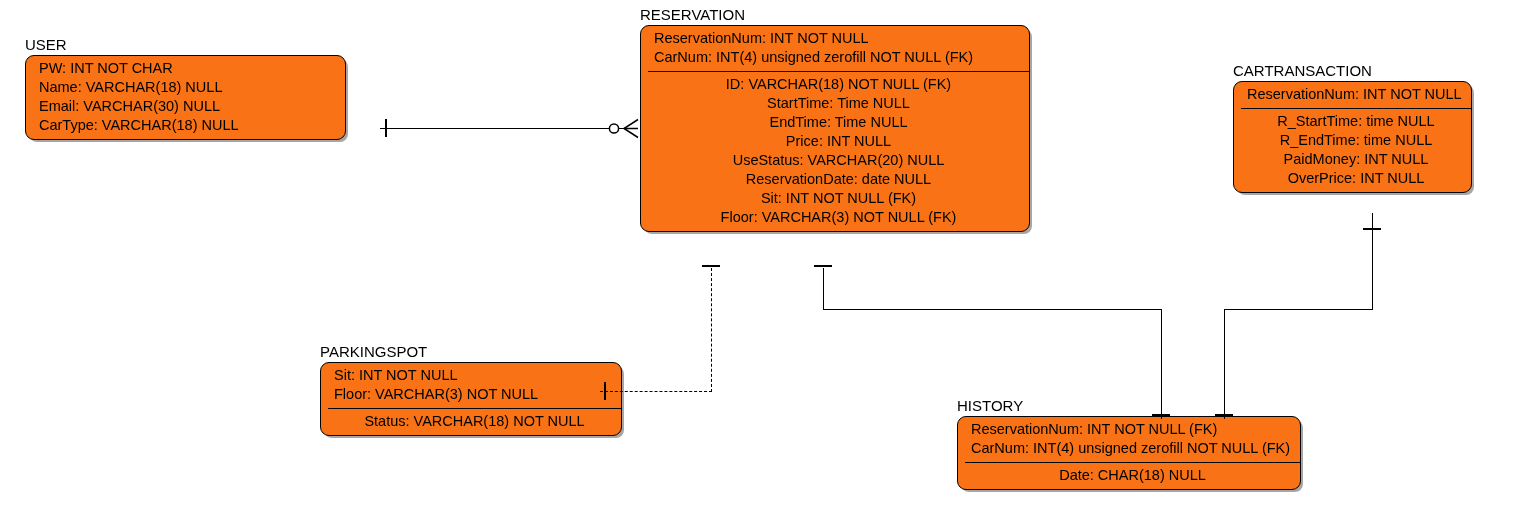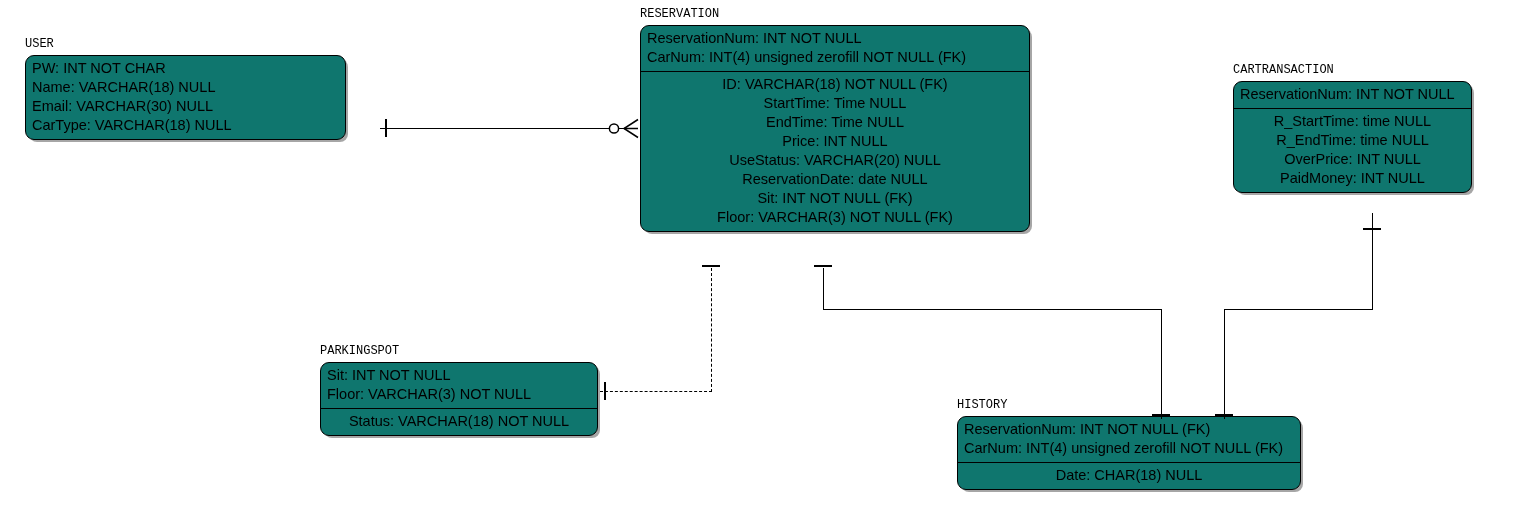--- a/index.html
+++ b/index.html
@@ -13,34 +13,34 @@
     height: 529px;
     background: #ffffff;
     font-family: "Liberation Sans", sans-serif;
     overflow: hidden;
   }
   .entity {
     position: absolute;
     box-sizing: border-box;
   }
   .entity-title {
-    font-size: 12px;
+    font-size: 15px;
     color: #000000;
     line-height: 17px;
     white-space: nowrap;
     margin-bottom: 2px;
-    font-family: Liberation Mono, monospace;
   }
   .entity-box {
     position: relative;
     box-sizing: border-box;
     border: 1.4px solid #000000;
-    background: #0f766e;
+    background: #f97316;
     border-radius: 9px;
     box-shadow: 3px 3px 0 -1px rgba(0,0,0,0.35);
+    padding-left: 7px;
   }
   .attr-group {
     padding: 3px 6px 4px 6px;
   }
   .attr-group + .attr-group {
     border-top: 1.4px solid #000000;
     text-align: center;
   }
   .attr {
     font-size: 14.5px;
@@ -113,27 +113,27 @@
 
   <div class="entity" style="left:1233px; top:62px; width:239px;">
     <div class="entity-title">CARTRANSACTION</div>
     <div class="entity-box">
       <div class="attr-group">
         <div class="attr">ReservationNum: INT NOT NULL</div>
       </div>
       <div class="attr-group">
         <div class="attr">R_StartTime: time NULL</div>
         <div class="attr">R_EndTime: time NULL</div>
+        <div class="attr">PaidMoney: INT NULL</div>
         <div class="attr">OverPrice: INT NULL</div>
-        <div class="attr">PaidMoney: INT NULL</div>
       </div>
     </div>
   </div>
 
-  <div class="entity" style="left:320px; top:343px; width:278px;">
+  <div class="entity" style="left:320px; top:343px; width:302px;">
     <div class="entity-title">PARKINGSPOT</div>
     <div class="entity-box">
       <div class="attr-group">
         <div class="attr">Sit: INT NOT NULL</div>
         <div class="attr">Floor: VARCHAR(3) NOT NULL</div>
       </div>
       <div class="attr-group">
         <div class="attr">Status: VARCHAR(18) NOT NULL</div>
       </div>
     </div>

